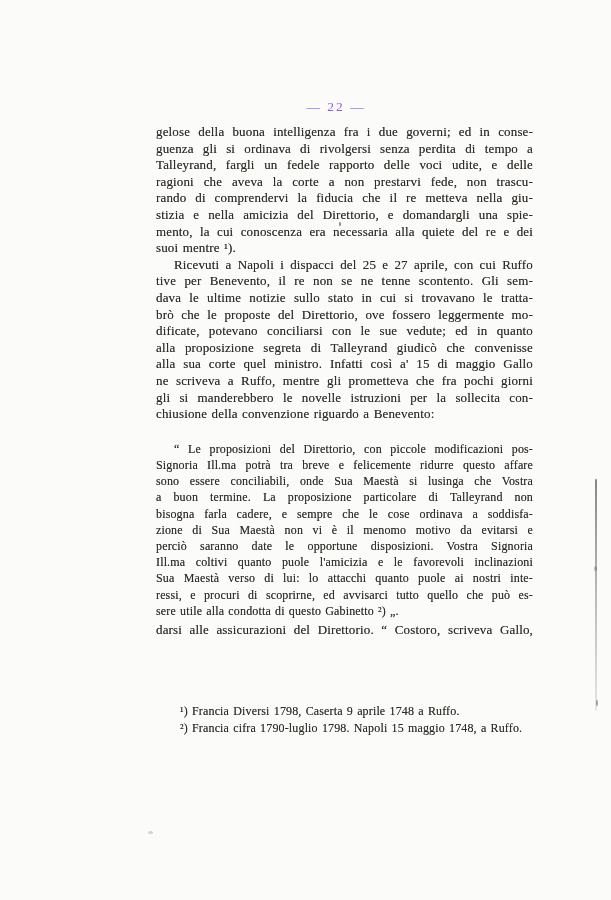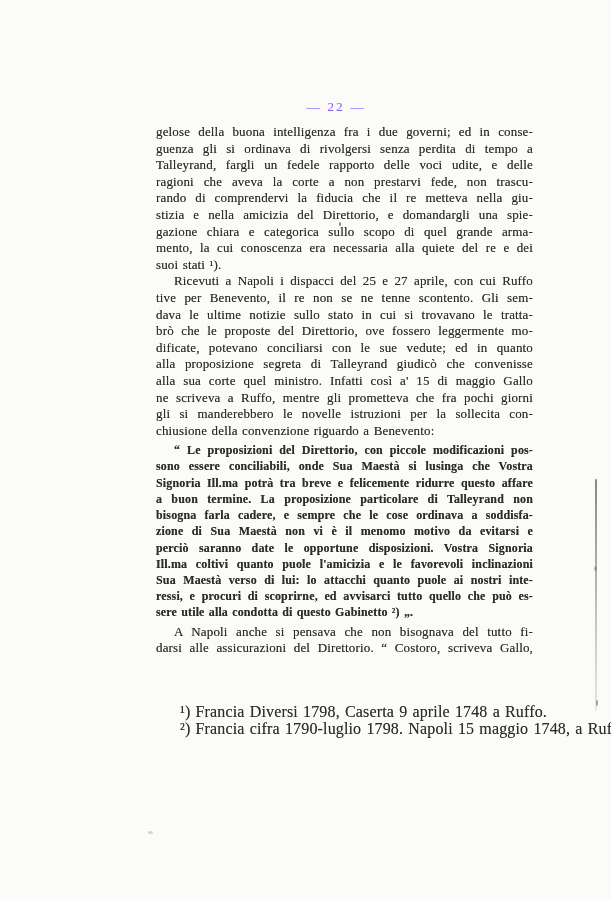--- a/index.html
+++ b/index.html
@@ -34,23 +34,22 @@
     top: 124px;
     left: 156px;
     width: 377px;
   }
   .paragraph { margin: 0; }
   .paragraph.body .line {
     font-size: 13px;
     line-height: 16.6px;
   }
   .paragraph.quote {
-    margin-top: 3px;
+    margin-top: 18px;
     margin-bottom: 3px;
-    font-weight: bold;
   }
   .paragraph.quote .line {
     font-size: 12px;
     line-height: 16.2px;
   }
   .line {
     text-align: justify;
     text-align-last: justify;
     letter-spacing: 0.15px;
     word-spacing: 1px;
@@ -64,21 +63,21 @@
   .line.indent {
     text-indent: 18px;
   }
   .footnotes {
     position: absolute;
     top: 703px;
     left: 156px;
     width: 377px;
   }
   .footnote-line {
-    font-size: 16px;
+    font-size: 12px;
     line-height: 17px;
     padding-left: 24px;
     letter-spacing: 0.15px;
     word-spacing: 1px;
     text-shadow: 0 0 0.5px rgba(47, 43, 38, 0.5);
     white-space: nowrap;
   }
   
   .scratch-v {
     position: absolute;
@@ -128,51 +127,49 @@
   <div class="page-number">— 22 —</div>
 
   <div class="text-column" id="text-column">
       <div class="paragraph body">
         <div class="line">gelose della buona intelligenza fra i due governi; ed in conse-</div>
         <div class="line">guenza gli si ordinava di rivolgersi senza perdita di tempo a</div>
         <div class="line">Talleyrand, fargli un fedele rapporto delle voci udite, e delle</div>
         <div class="line">ragioni che aveva la corte a non prestarvi fede, non trascu-</div>
         <div class="line">rando di comprendervi la fiducia che il re metteva nella giu-</div>
         <div class="line">stizia e nella amicizia del Direttorio, e domandargli una spie-</div>
-        <div class="line">gazione chiara e categorica sullo scopo di quel grande arma-</div>
         <div class="line">mento, la cui conoscenza era necessaria alla quiete del re e dei</div>
-        <div class="line last">suoi stati ¹).</div>
+        <div class="line last">suoi mentre ¹).</div>
       </div>
       <div class="paragraph body">
         <div class="line indent">Ricevuti a Napoli i dispacci del 25 e 27 aprile, con cui Ruffo</div>
         <div class="line">tive per Benevento, il re non se ne tenne scontento. Gli sem-</div>
         <div class="line">dava le ultime notizie sullo stato in cui si trovavano le tratta-</div>
         <div class="line">brò che le proposte del Direttorio, ove fossero leggermente mo-</div>
         <div class="line">dificate, potevano conciliarsi con le sue vedute; ed in quanto</div>
         <div class="line">alla proposizione segreta di Talleyrand giudicò che convenisse</div>
         <div class="line">alla sua corte quel ministro. Infatti così a' 15 di maggio Gallo</div>
         <div class="line">ne scriveva a Ruffo, mentre gli prometteva che fra pochi giorni</div>
         <div class="line">gli si manderebbero le novelle istruzioni per la sollecita con-</div>
         <div class="line last">chiusione della convenzione riguardo a Benevento:</div>
       </div>
       <div class="paragraph quote">
         <div class="line indent">“ Le proposizioni del Direttorio, con piccole modificazioni pos-</div>
+        <div class="line">Signoria Ill.ma potrà tra breve e felicemente ridurre questo affare</div>
         <div class="line">sono essere conciliabili, onde Sua Maestà si lusinga che Vostra</div>
-        <div class="line">Signoria Ill.ma potrà tra breve e felicemente ridurre questo affare</div>
         <div class="line">a buon termine. La proposizione particolare di Talleyrand non</div>
         <div class="line">bisogna farla cadere, e sempre che le cose ordinava a soddisfa-</div>
         <div class="line">zione di Sua Maestà non vi è il menomo motivo da evitarsi e</div>
         <div class="line">perciò saranno date le opportune disposizioni. Vostra Signoria</div>
         <div class="line">Ill.ma coltivi quanto puole l'amicizia e le favorevoli inclinazioni</div>
         <div class="line">Sua Maestà verso di lui: lo attacchi quanto puole ai nostri inte-</div>
         <div class="line">ressi, e procuri di scoprirne, ed avvisarci tutto quello che può es-</div>
         <div class="line last">sere utile alla condotta di questo Gabinetto ²) „.</div>
       </div>
       <div class="paragraph body">
-        <div class="line indent">A Napoli anche si pensava che non bisognava del tutto fi-</div>
         <div class="line">darsi alle assicurazioni del Direttorio. “ Costoro, scriveva Gallo,</div>
       </div>
     </div>
 
   <div class="footnotes" id="footnotes">
       <div class="footnote-line">¹) Francia Diversi 1798, Caserta 9 aprile 1748 a Ruffo.</div>
       <div class="footnote-line">²) Francia cifra 1790-luglio 1798. Napoli 15 maggio 1748, a Ruffo.</div>
     </div>
 
   <div class="scratch-v"></div>

